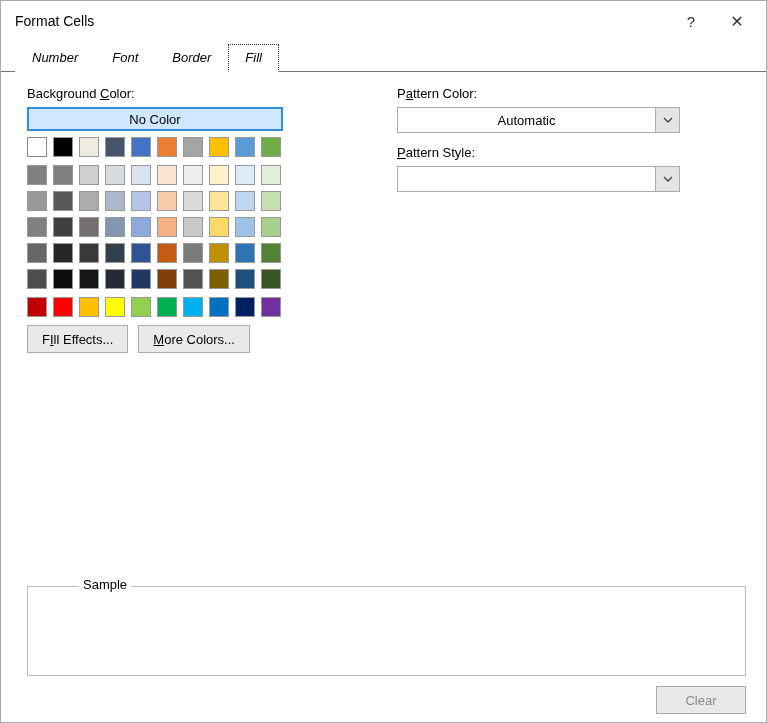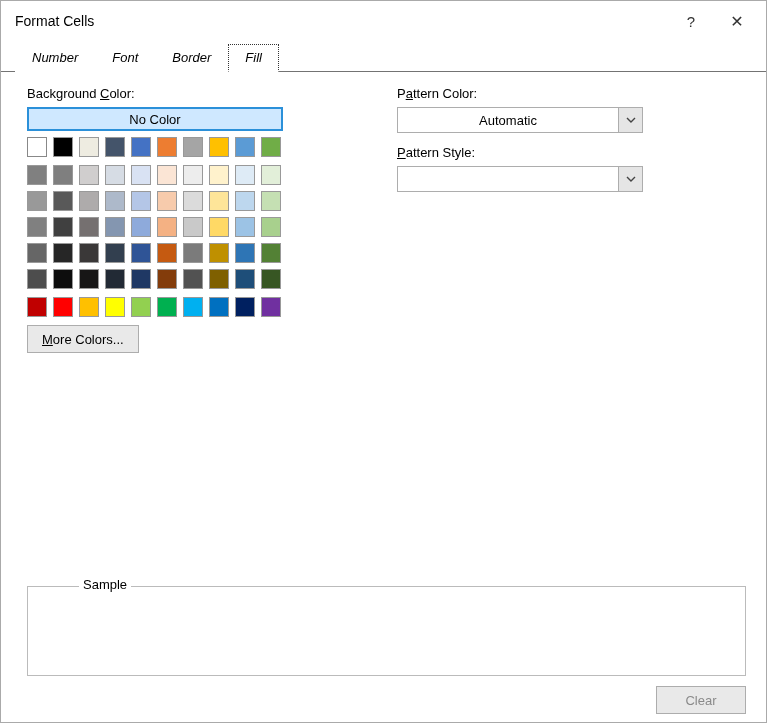--- a/index.html
+++ b/index.html
@@ -83,21 +83,21 @@
   .btns-row { display:flex; gap:10px; margin-top:6px; }
   .btn {
     height: 28px;
     padding: 0 14px;
     border: 1px solid #adadad;
     background: #e9e9e9;
     display:flex; align-items:center; justify-content:center;
     font-size:13px;
   }
   .combo {
-    width: 246px; height: 26px;
+    width: 283px; height: 26px;
     border: 1px solid #adadad;
     display:flex; align-items:center;
     background:#fff;
     margin-bottom: 12px;
   }
   .combo .val { flex:1; text-align:center; }
   .combo .arrow {
     width: 24px; height: 100%;
     border-left:1px solid #adadad;
     background:#e5e5e5;
@@ -253,20 +253,21 @@
               <div class="sw" style="background: rgb(146, 208, 80);"></div>
               <div class="sw" style="background: rgb(0, 176, 80);"></div>
               <div class="sw" style="background: rgb(0, 176, 240);"></div>
               <div class="sw" style="background: rgb(0, 112, 192);"></div>
               <div class="sw" style="background: rgb(0, 32, 96);"></div>
               <div class="sw" style="background: rgb(112, 48, 160);"></div>
             </div>
           </div>
 
         <div class="btns-row">
+          <div class="btn">F<span style="text-decoration:underline">I</span>ll Effects...</div>
           <div class="btn"><span style="text-decoration:underline">M</span>ore Colors...</div>
         </div>
       </div>
 
       <div class="colR">
         <div class="label">P<span class="u">a</span>ttern Color:</div>
         <div class="combo">
           <div class="val">Automatic</div>
           <div class="arrow">
             <svg class="chev" viewBox="0 0 10 10">

